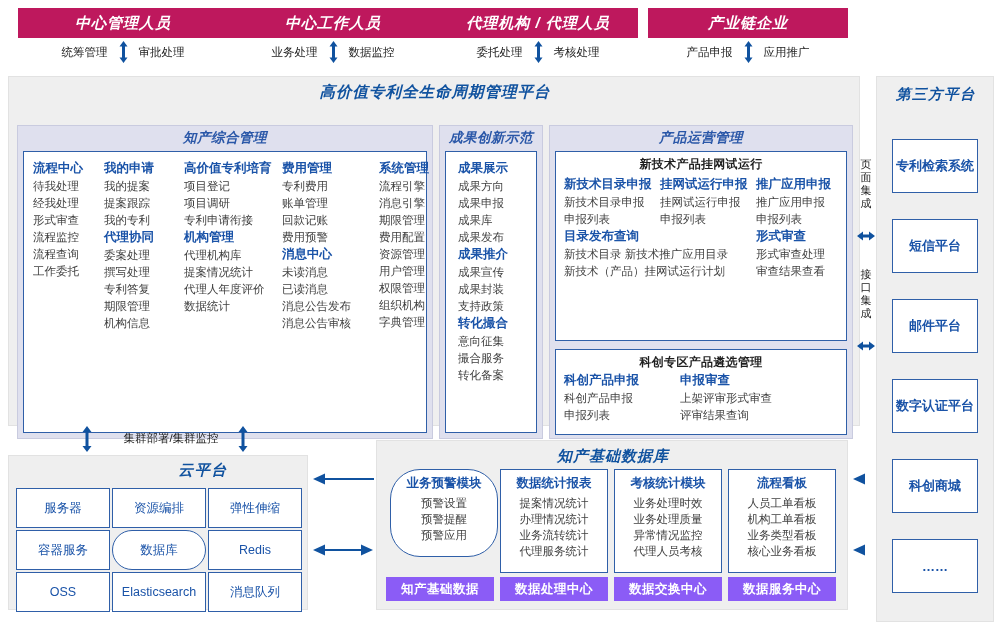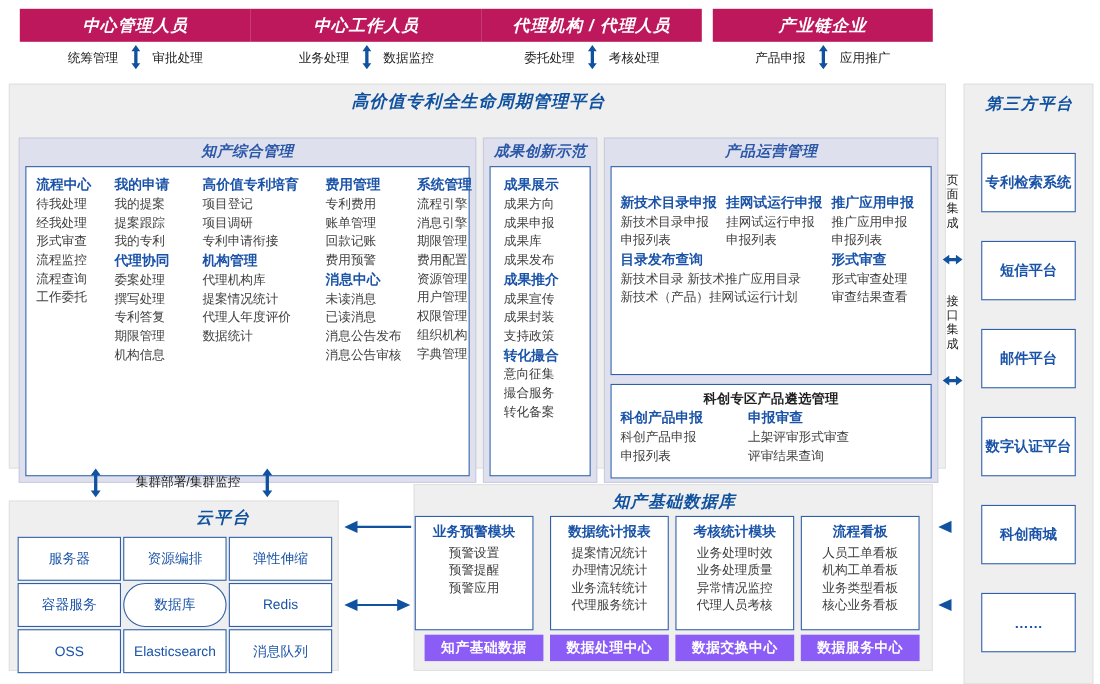--- a/index.html
+++ b/index.html
@@ -200,21 +200,21 @@
             <div class="colhead">高价值专利培育</div>
             <div class="item">项目登记</div>
             <div class="item">项目调研</div>
             <div class="item">专利申请衔接</div>
             <div class="colhead">机构管理</div>
             <div class="item">代理机构库</div>
             <div class="item">提案情况统计</div>
             <div class="item">代理人年度评价</div>
             <div class="item">数据统计</div>
           </div>
-        <div id="g0c3" class="col" style="left:272px;width:80px;">
+        <div id="g0c3" class="col" style="left:258px;width:80px;">
             <div class="colhead">费用管理</div>
             <div class="item">专利费用</div>
             <div class="item">账单管理</div>
             <div class="item">回款记账</div>
             <div class="item">费用预警</div>
             <div class="colhead">消息中心</div>
             <div class="item">未读消息</div>
             <div class="item">已读消息</div>
             <div class="item">消息公告发布</div>
             <div class="item">消息公告审核</div>
@@ -253,20 +253,21 @@
             <div class="item">转化备案</div>
           </div>
       </div>
     </div>
 
     <div class="abs group" style="left:540px;top:28px;width:304px;height:314px;">
       <div class="ctr group-title">产品运营管理</div>
       <div class="group-body" style="border:none;background:transparent;">
 
         <div class="subbox" style="left:0;top:0;right:0;height:190px;">
+          <div class="subbox-title">新技术产品挂网试运行</div>
           <div id="g2s0c0" class="col" style="left:8px;top:24px;width:92px;">
               <div class="colhead">新技术目录申报</div>
               <div class="item">新技术目录申报</div>
               <div class="item">申报列表</div>
               <div class="colhead">目录发布查询</div>
               <div class="item">新技术目录    新技术推广应用目录</div>
               <div class="item">新技术（产品）挂网试运行计划</div>
             </div>
           <div id="g2s0c1" class="col" style="left:104px;top:24px;width:92px;">
               <div class="colhead">挂网试运行申报</div>
@@ -365,21 +366,21 @@
     <svg width="62" height="14" viewBox="0 0 62 14">
       <line x1="12" y1="7" x2="50" y2="7" stroke="#10529f" stroke-width="2"></line>
       <path d="M1 7 L13 1.5 L13 12.5 Z" fill="#10529f"></path>
       <path d="M61 7 L49 1.5 L49 12.5 Z" fill="#10529f"></path>
     </svg>
   </div>
 
   <div class="abs db" style="left:376px;top:440px;width:472px;height:170px;">
     <div class="abs db-title" style="left:0;top:6px;width:472px;">知产基础数据库</div>
     <div id="db-cols">
-        <div class="db-col" style="left: 0; top: 28px; width: 108px; height: 104px;">
+        <div class="db-col" style="left: 13px; top: 28px; width: 108px; height: 88px; border-radius: 30px;">
           <h4>业务预警模块</h4>
           <div class="item">预警设置</div>
           <div class="item">预警提醒</div>
           <div class="item">预警应用</div>
         </div>
         <div class="db-foot ctr" style="left: 9px; top: 136px; width: 108px;">知产基础数据</div>
         <div class="db-col" style="left: 123px; top: 28px; width: 108px; height: 104px;">
           <h4>数据统计报表</h4>
           <div class="item">提案情况统计</div>
           <div class="item">办理情况统计</div>

